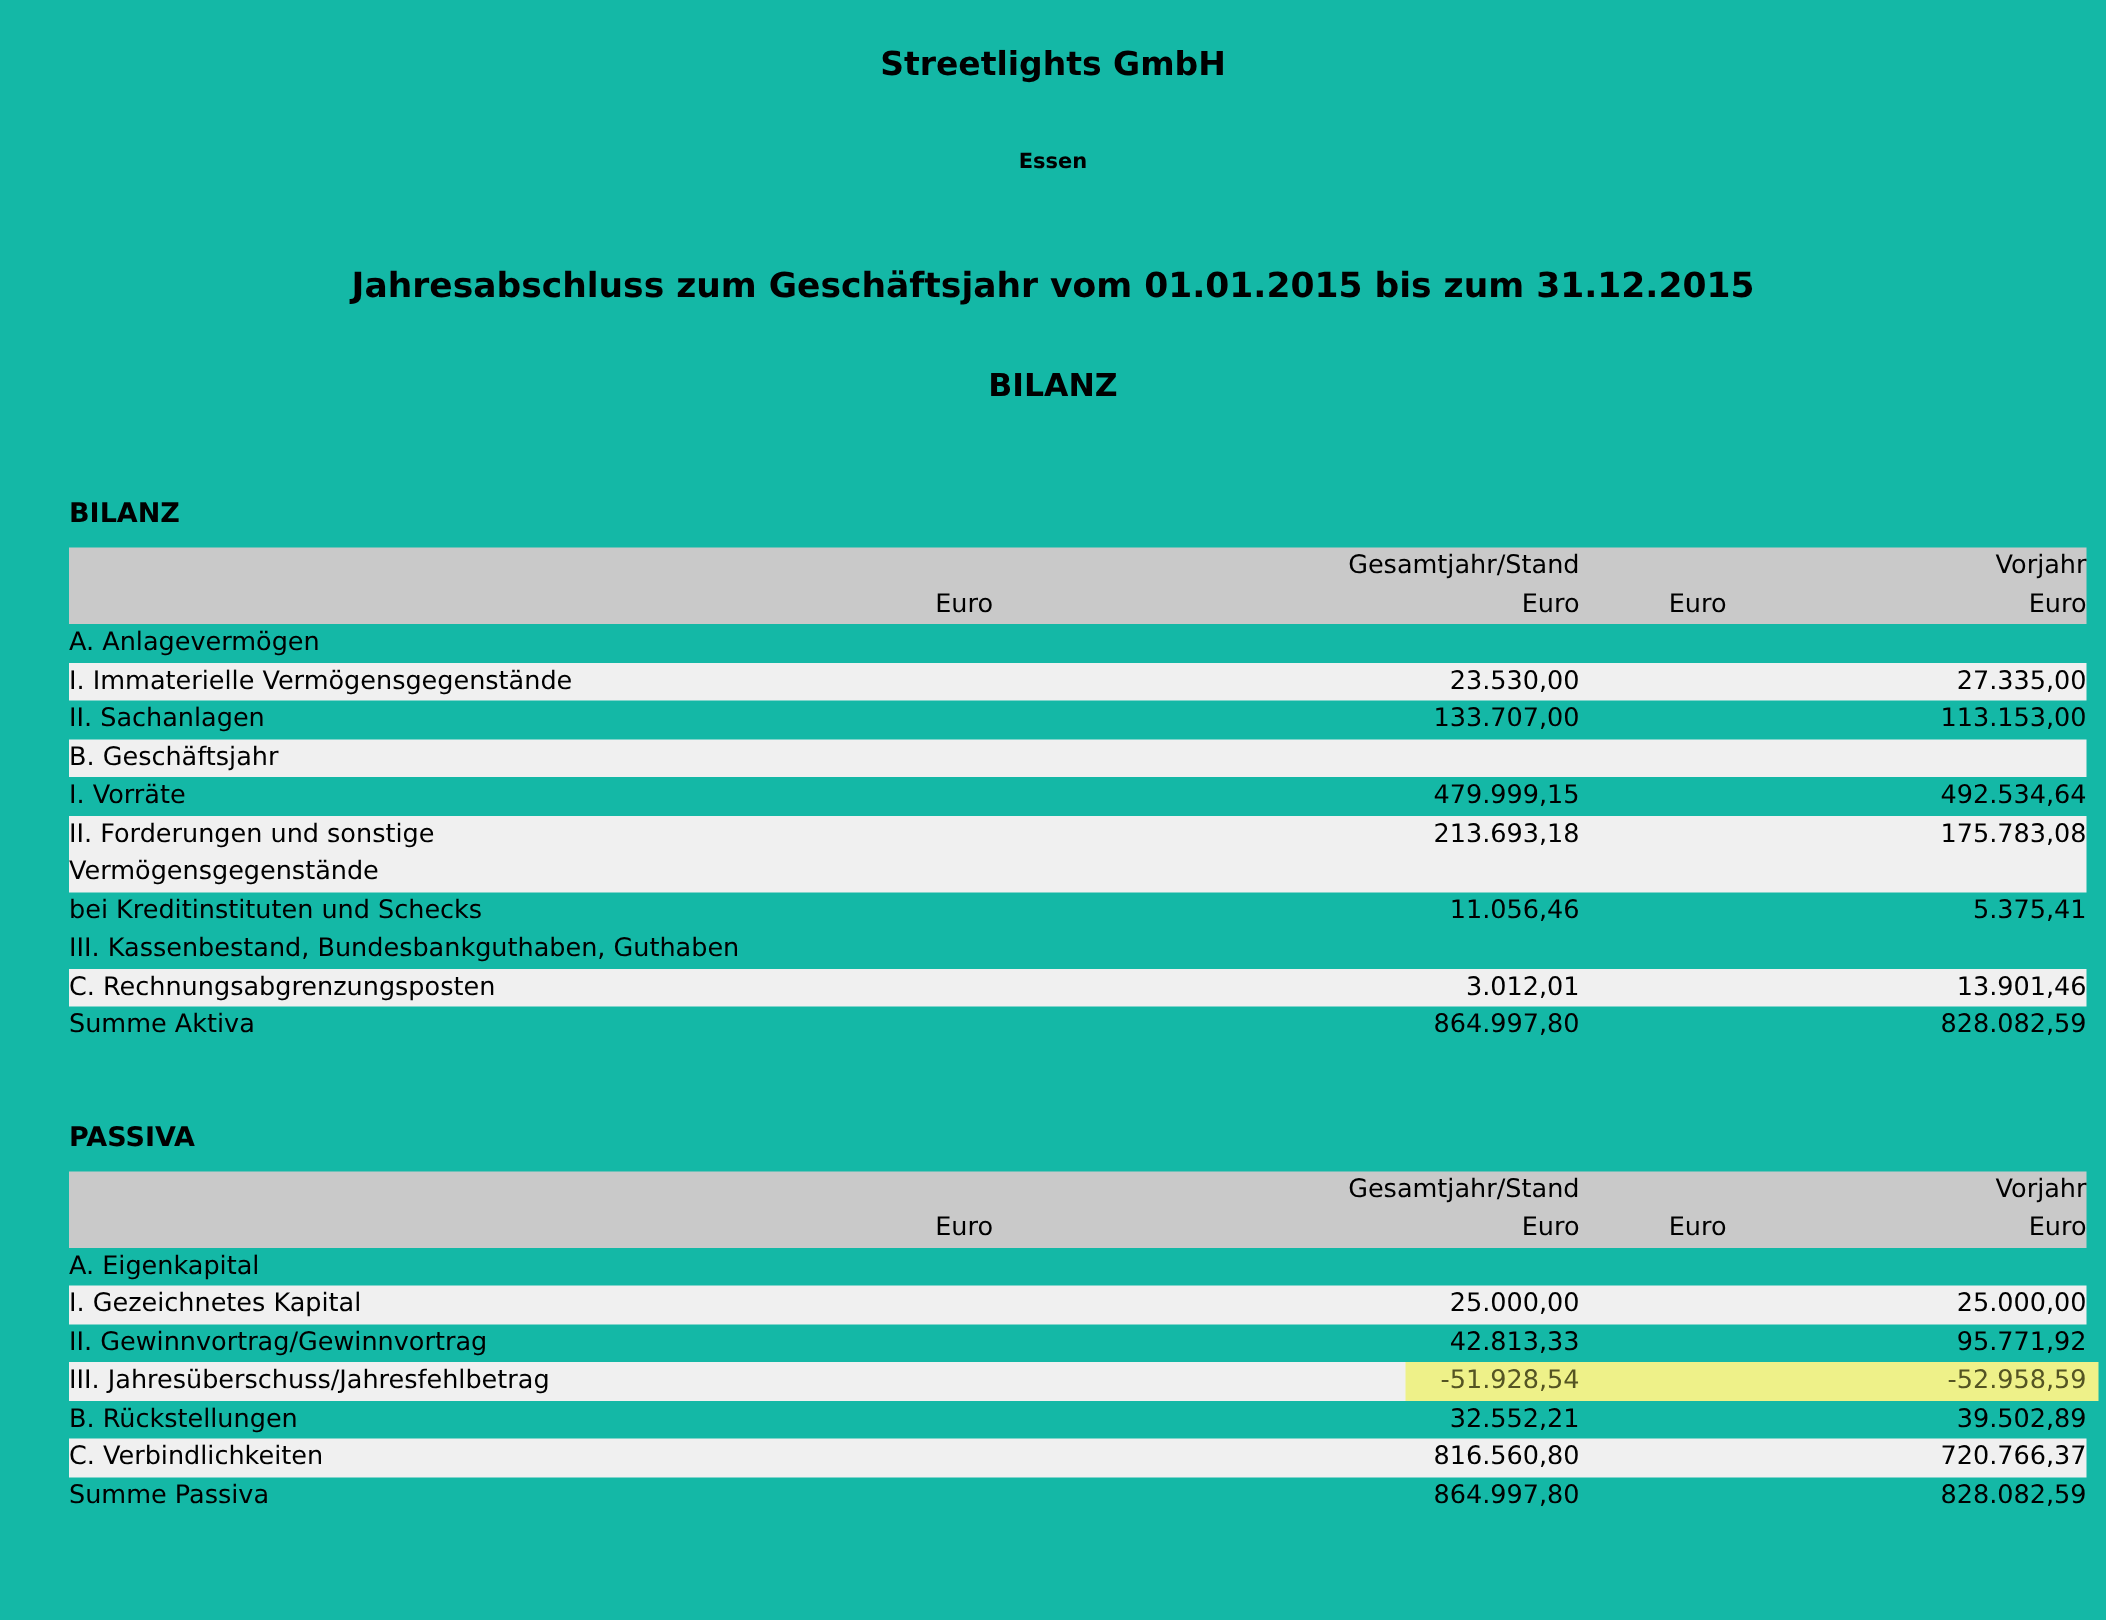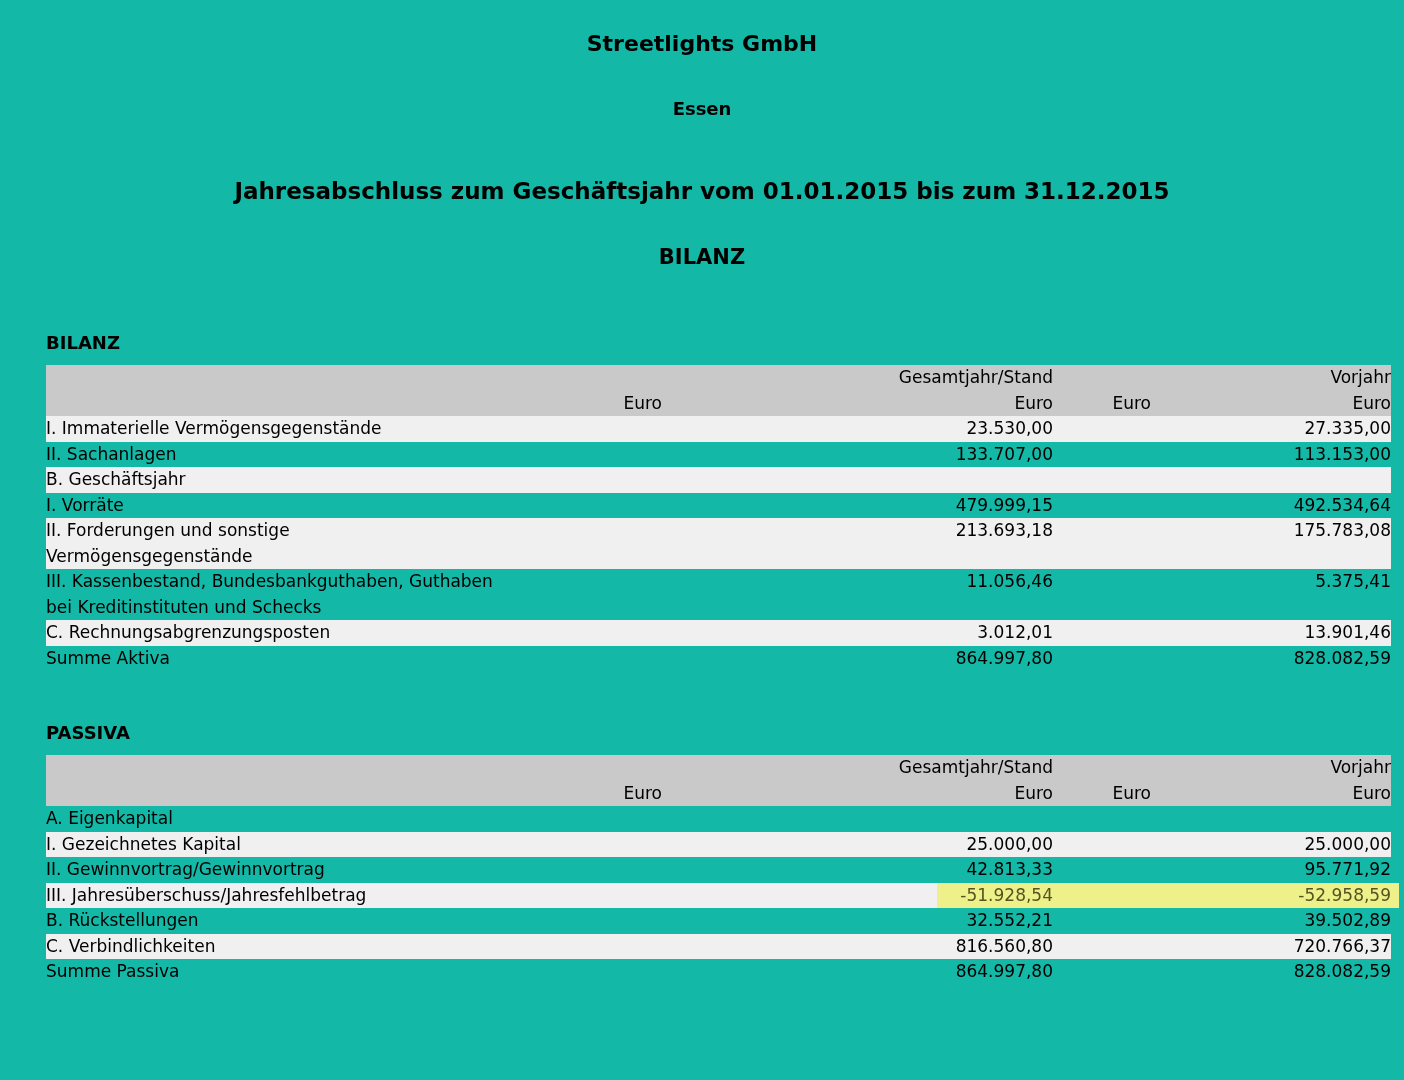--- a/index.html
+++ b/index.html
@@ -18,21 +18,21 @@
   }
   .company {
     margin-top: 31px;
     font-size: 22px;
     font-weight: bold;
     text-align: center;
     line-height: 26px;
   }
   .city {
     margin-top: 41px;
-    font-size: 18px;
+    font-size: 14px;
     font-weight: bold;
     text-align: center;
     line-height: 21px;
   }
   .report-title {
     margin-top: 59px;
     font-size: 23px;
     font-weight: bold;
     text-align: center;
     line-height: 27px;
@@ -105,20 +105,23 @@
         </div>
         <div class="thr">
           <div class="cell c-num">Euro</div>
           <div class="cell c-num">Euro</div>
           <div class="cell c-sp">Euro</div>
           <div class="cell c-num">Euro</div>
         </div>
       </div>
       <div class="tbody">
           <div class="trow">
+            <div class="cell c-label">
+              <div>A. Anlagevermögen</div>
+            </div>
             <div class="cell c-num"></div>
             <div class="cell c-sp"></div>
             <div class="cell c-num"></div>
           </div>
           <div class="trow alt">
             <div class="cell c-label">
               <div>I. Immaterielle Vermögensgegenstände</div>
             </div>
             <div class="cell c-num">23.530,00</div>
             <div class="cell c-sp"></div>
@@ -152,22 +155,22 @@
             <div class="cell c-label">
               <div>II. Forderungen und sonstige</div>
               <div>Vermögensgegenstände</div>
             </div>
             <div class="cell c-num">213.693,18</div>
             <div class="cell c-sp"></div>
             <div class="cell c-num">175.783,08</div>
           </div>
           <div class="trow">
             <div class="cell c-label">
+              <div>bei Kreditinstituten und Schecks</div>
               <div>III. Kassenbestand, Bundesbankguthaben, Guthaben</div>
-              <div>bei Kreditinstituten und Schecks</div>
             </div>
             <div class="cell c-num">11.056,46</div>
             <div class="cell c-sp"></div>
             <div class="cell c-num">5.375,41</div>
           </div>
           <div class="trow alt">
             <div class="cell c-label">
               <div>C. Rechnungsabgrenzungsposten</div>
             </div>
             <div class="cell c-num">3.012,01</div>

